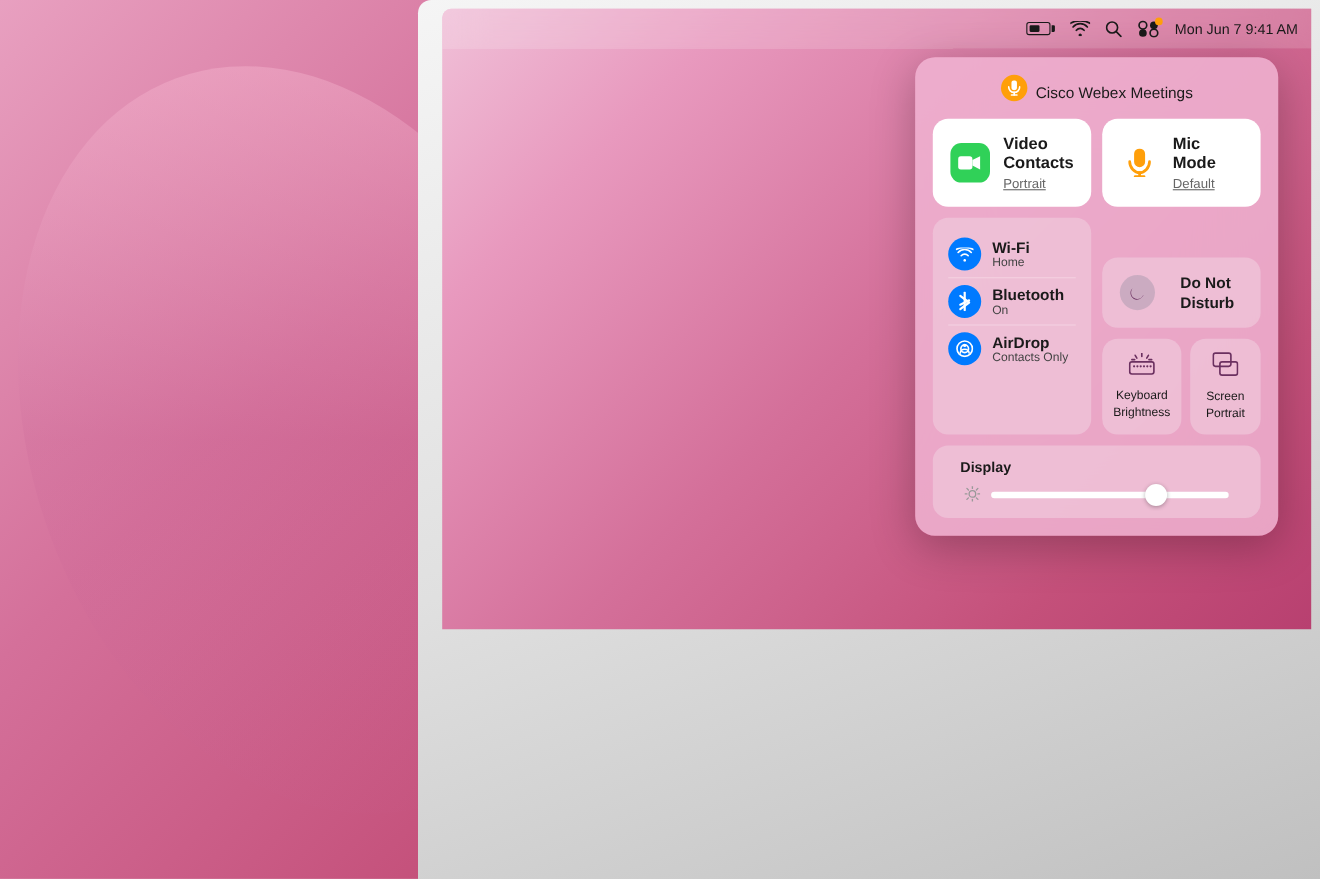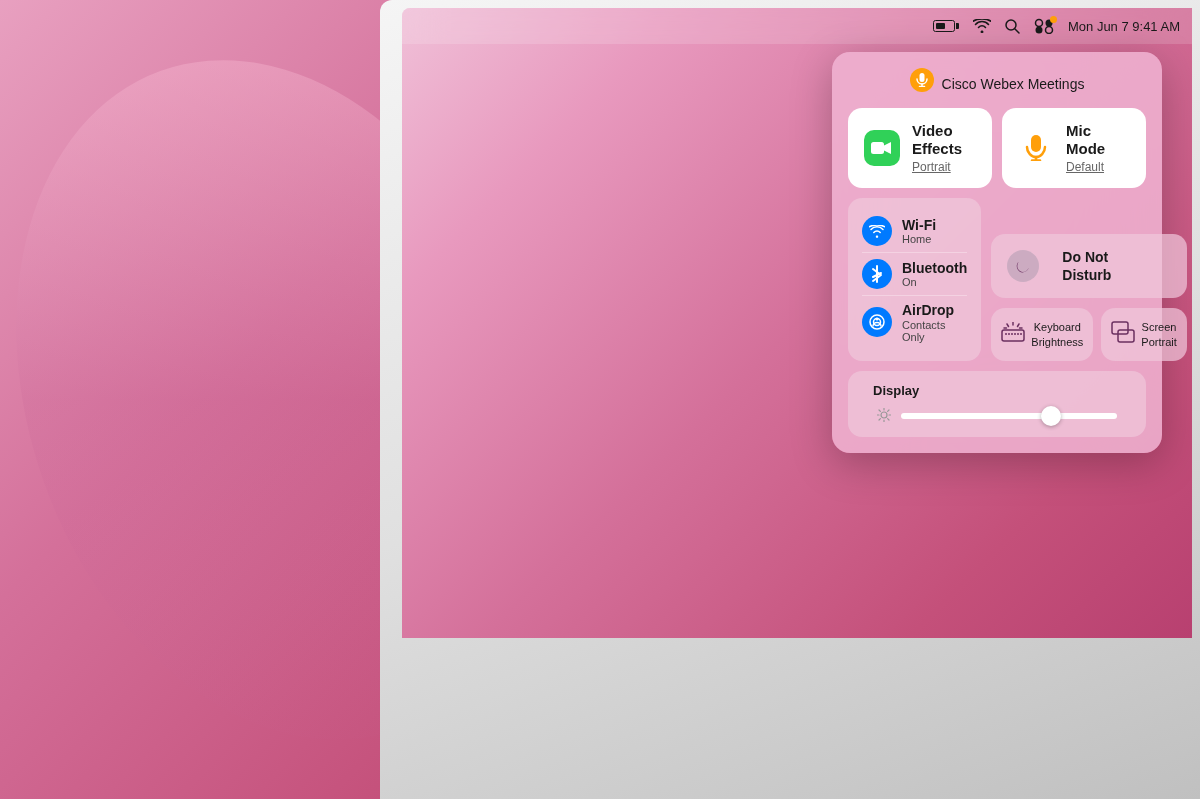--- a/index.html
+++ b/index.html
@@ -29,21 +29,21 @@
       height: 799px;
       background: linear-gradient(160deg, #f5f5f5 0%, #e0e0e0 50%, #c0c0c0 100%);
       border-radius: 12px 0 0 0;
     }
 
     
     .screen-inner {
       position: absolute;
       top: 8px; right: 8px;
       width: 790px;
-      height: 630px;
+      height: 564px;
       background: linear-gradient(135deg, #f0c0d8 0%, #e899be 20%, #d4709a 50%, #c4507a 80%, #b84070 100%);
       border-radius: 8px 0 0 0;
       overflow: hidden;
     }
 
     
     .menu-bar {
       position: absolute;
       top: 0; left: 0; right: 0;
       height: 36px;
@@ -251,21 +251,21 @@
       display: grid;
       grid-template-columns: 1fr 1fr;
       gap: 8px;
     }
 
     .small-tile {
       background: rgba(240,200,220,0.7);
       border-radius: 14px;
       padding: 12px 10px;
       display: flex;
-      flex-direction: row;
+      flex-direction: column;
       align-items: center;
       justify-content: center;
       gap: 6px;
       cursor: pointer;
     }
 
     .small-tile-icon {
       font-size: 20px;
       color: #6B3060;
     }
@@ -448,21 +448,21 @@
       <div class="top-row">
 
         <div class="large-tile">
           <div class="large-tile-icon video-icon-bg">
             <svg width="22" height="16" viewBox="0 0 22 16" fill="none">
               <rect x="0" y="2" width="13" height="12" rx="2.5" fill="white"></rect>
               <path d="M13 5.5L20 2V14L13 10.5V5.5Z" fill="white"></path>
             </svg>
           </div>
           <div class="tile-text-group">
-            <div class="tile-title">Video Effects</div>
+            <div class="tile-title">Video Contacts</div>
             <div class="tile-subtitle">Portrait</div>
           </div>
         </div>
 
         <div class="large-tile">
           <div class="large-tile-icon" style="font-size:28px;">
             <svg width="22" height="26" viewBox="0 0 22 26" fill="none">
               <rect x="6" y="0" width="10" height="17" rx="5" fill="#FF9F0A"></rect>
               <path d="M2 12C2 17.5 6.5 22 11 22C15.5 22 20 17.5 20 12" stroke="#FF9F0A" stroke-width="2.5" fill="none" stroke-linecap="round"></path>
               <line x1="11" y1="22" x2="11" y2="25.5" stroke="#FF9F0A" stroke-width="2.5" stroke-linecap="round"></line>

